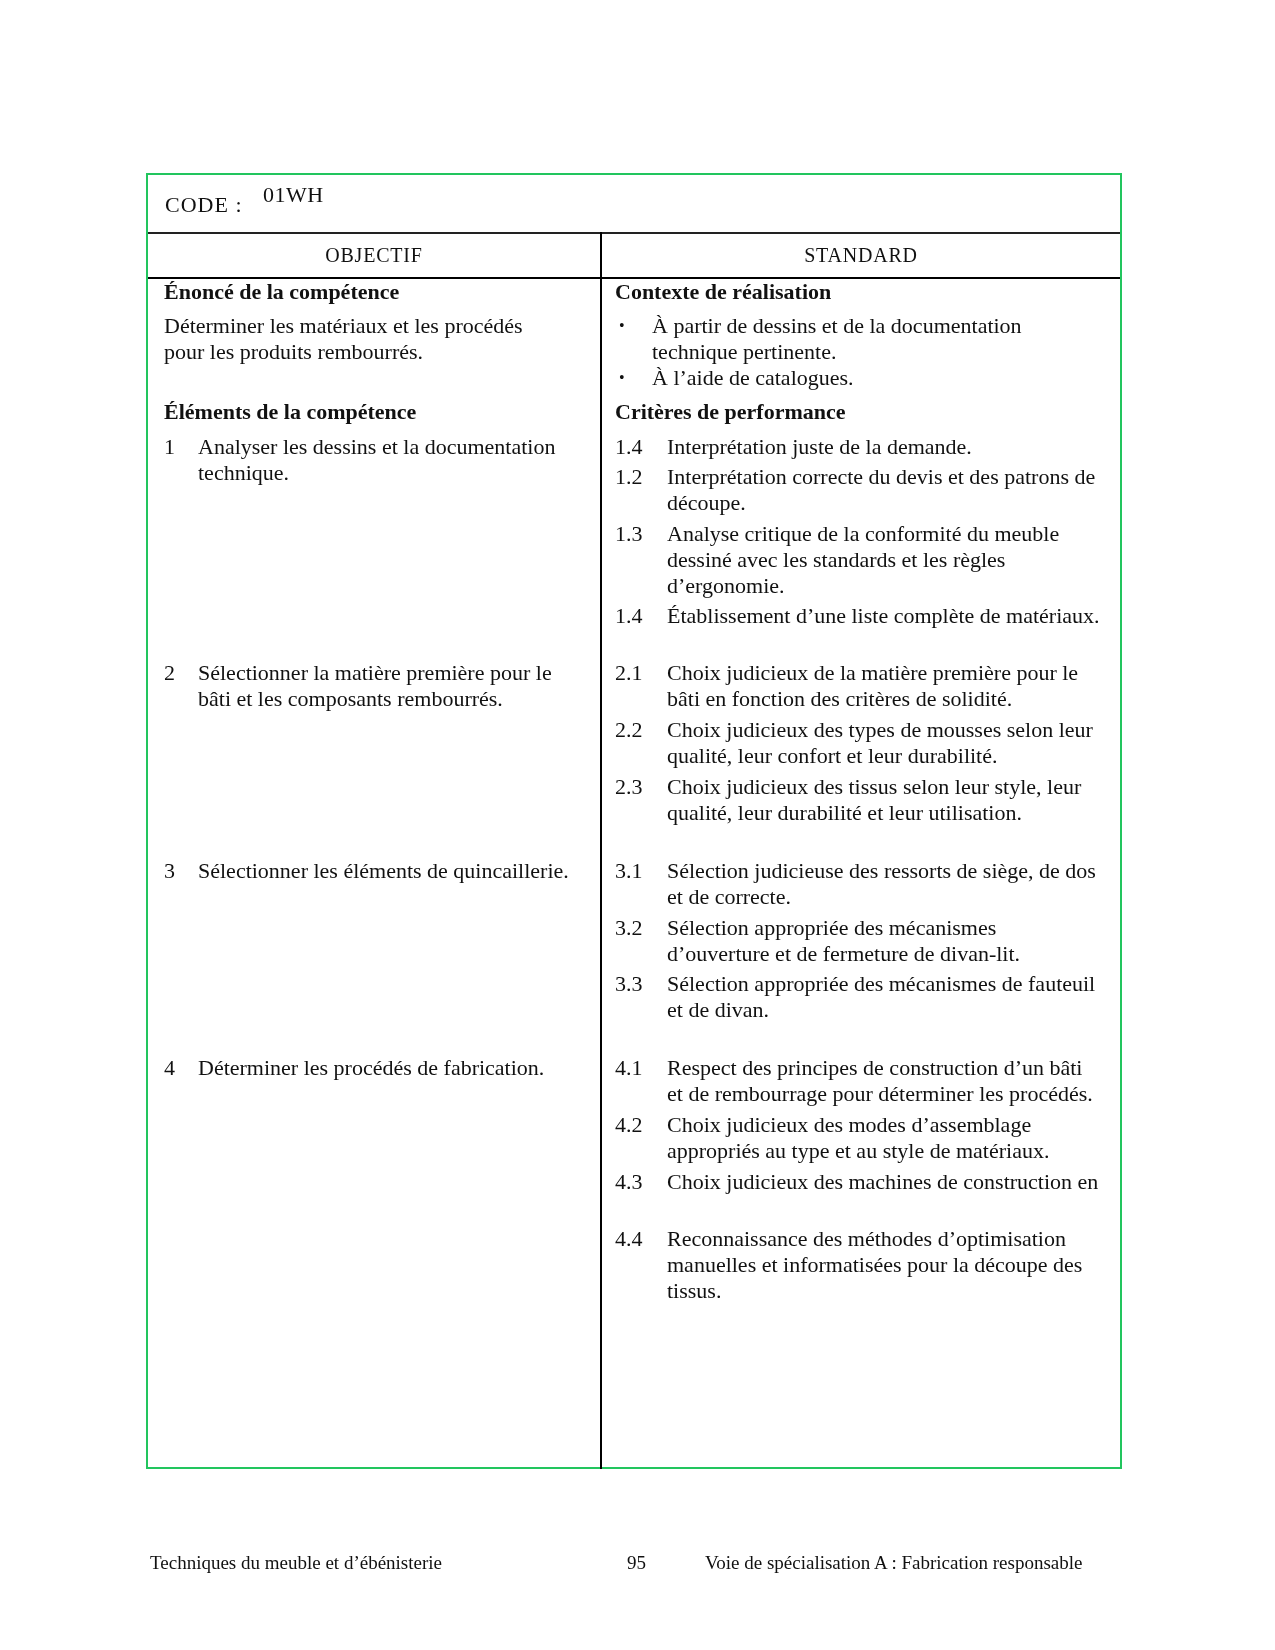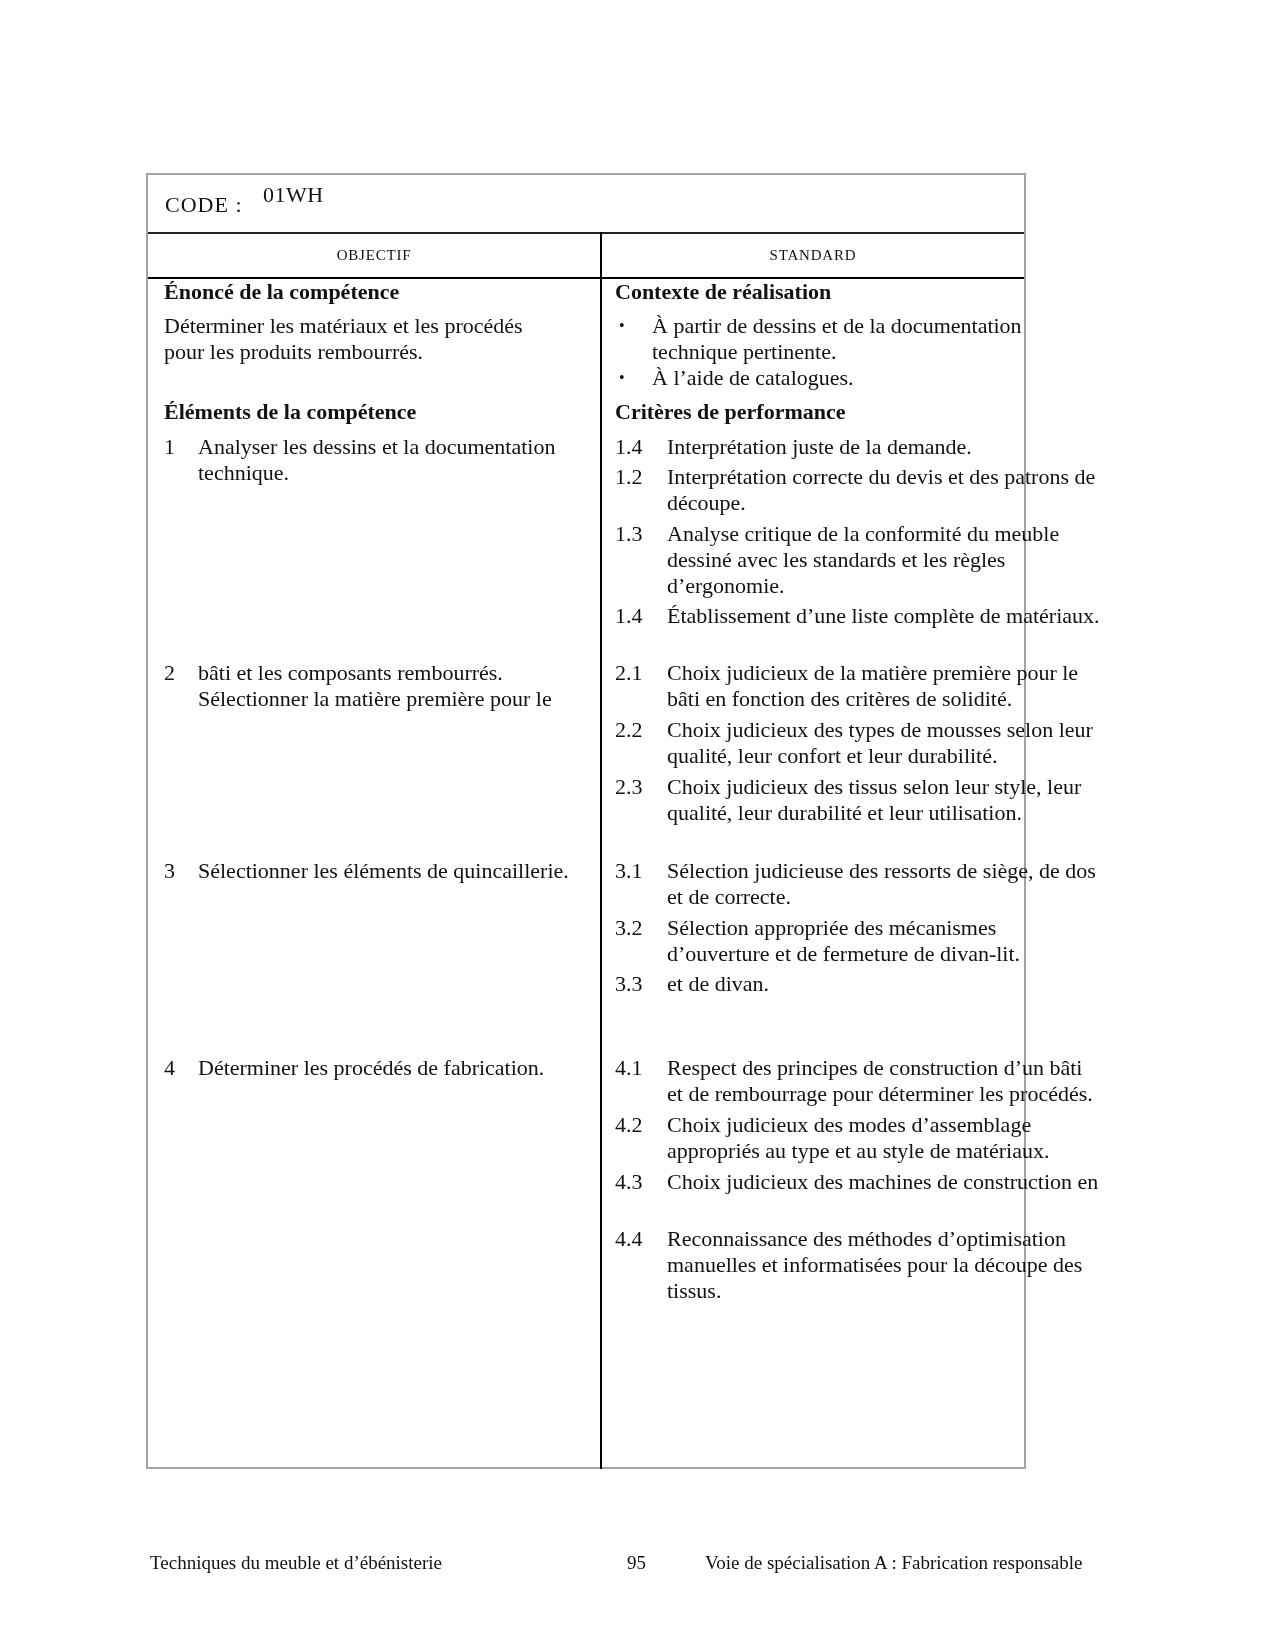--- a/index.html
+++ b/index.html
@@ -1,27 +1,27 @@
 <!DOCTYPE html>
 <html><head>
 <meta charset="utf-8">
 <style>
   html, body { margin: 0; padding: 0; background: #ffffff; }
   body { width: 1275px; height: 1650px; position: relative; overflow: hidden;
          font-family: "Liberation Serif", "DejaVu Serif", serif; color: #111; }
-  .page-table { position: absolute; left: 146px; top: 173px; width: 880px; height: 1296px;
-                border: 2px solid #a3a3a3; box-sizing: border-box; }
+  .page-table { position: absolute; left: 146px; top: 173px; width: 976px; height: 1296px;
+                border: 2px solid #22c55e; box-sizing: border-box; }
   .code-row { position: absolute; left: 0; top: 0; right: 0; height: 57px;
               border-bottom: 2px solid #222; }
   .code-label { position: absolute; left: 17px; top: 17px; font-size: 22px; letter-spacing: 1px; }
   .code-value { position: absolute; left: 115px; top: 7px; font-size: 22px; letter-spacing: 0.5px; }
   .head-row { position: absolute; left: 0; top: 57px; right: 0; height: 45px;
               border-bottom: 2px solid #000; }
   .head-cell { position: absolute; top: 0; height: 45px; line-height: 46px; text-align: center;
-               font-size: 15px; letter-spacing: 0.8px; }
+               font-size: 20px; letter-spacing: 0.8px; }
   .head-left { left: 0; width: 452px; }
   .head-right { left: 454px; right: 0; }
   .vdivider { position: absolute; left: 452px; top: 57px; bottom: -2px; width: 2px; background: #000; }
   .col { position: absolute; top: 102px; bottom: 0; }
   .col-left { left: 0; width: 452px; }
   .col-right { left: 454px; right: 0; }
   .sec-title { position: absolute; font-weight: bold; font-size: 22px; }
   .para { position: absolute; font-size: 22px; line-height: 26px; }
   .item { position: absolute; font-size: 22px; line-height: 26px; }
   .item .num { position: absolute; left: 0; top: 0; }
@@ -66,22 +66,22 @@
       <span class="num">1</span>
       <span class="txt">
         <div>Analyser les dessins et la documentation</div>
           <div>technique.</div>
       </span>
     </div>
 
     <div class="item left-item" style="top:383px;">
       <span class="num">2</span>
       <span class="txt">
-        <div>bâti et les composants rembourrés.</div>
-          <div>Sélectionner la matière première pour le</div>
+        <div>Sélectionner la matière première pour le</div>
+          <div>bâti et les composants rembourrés.</div>
       </span>
     </div>
 
     <div class="item left-item" style="top:581px;">
       <span class="num">3</span>
       <span class="txt">
         <div>Sélectionner les éléments de quincaillerie.</div>
       </span>
     </div>
 
@@ -172,20 +172,21 @@
     <div class="item right-item" style="top:638px;">
       <span class="num">3.2</span>
       <span class="txt">
           <div>Sélection appropriée des mécanismes</div>
           <div>d’ouverture et de fermeture de divan-lit.</div>
         </span>
     </div>
     <div class="item right-item" style="top:694px;">
       <span class="num">3.3</span>
       <span class="txt">
+          <div>Sélection appropriée des mécanismes de fauteuil</div>
           <div>et de divan.</div>
         </span>
     </div>
 
     <div class="item right-item" style="top:778px;">
       <span class="num">4.1</span>
       <span class="txt">
           <div>Respect des principes de construction d’un bâti</div>
           <div>et de rembourrage pour déterminer les procédés.</div>
         </span>

